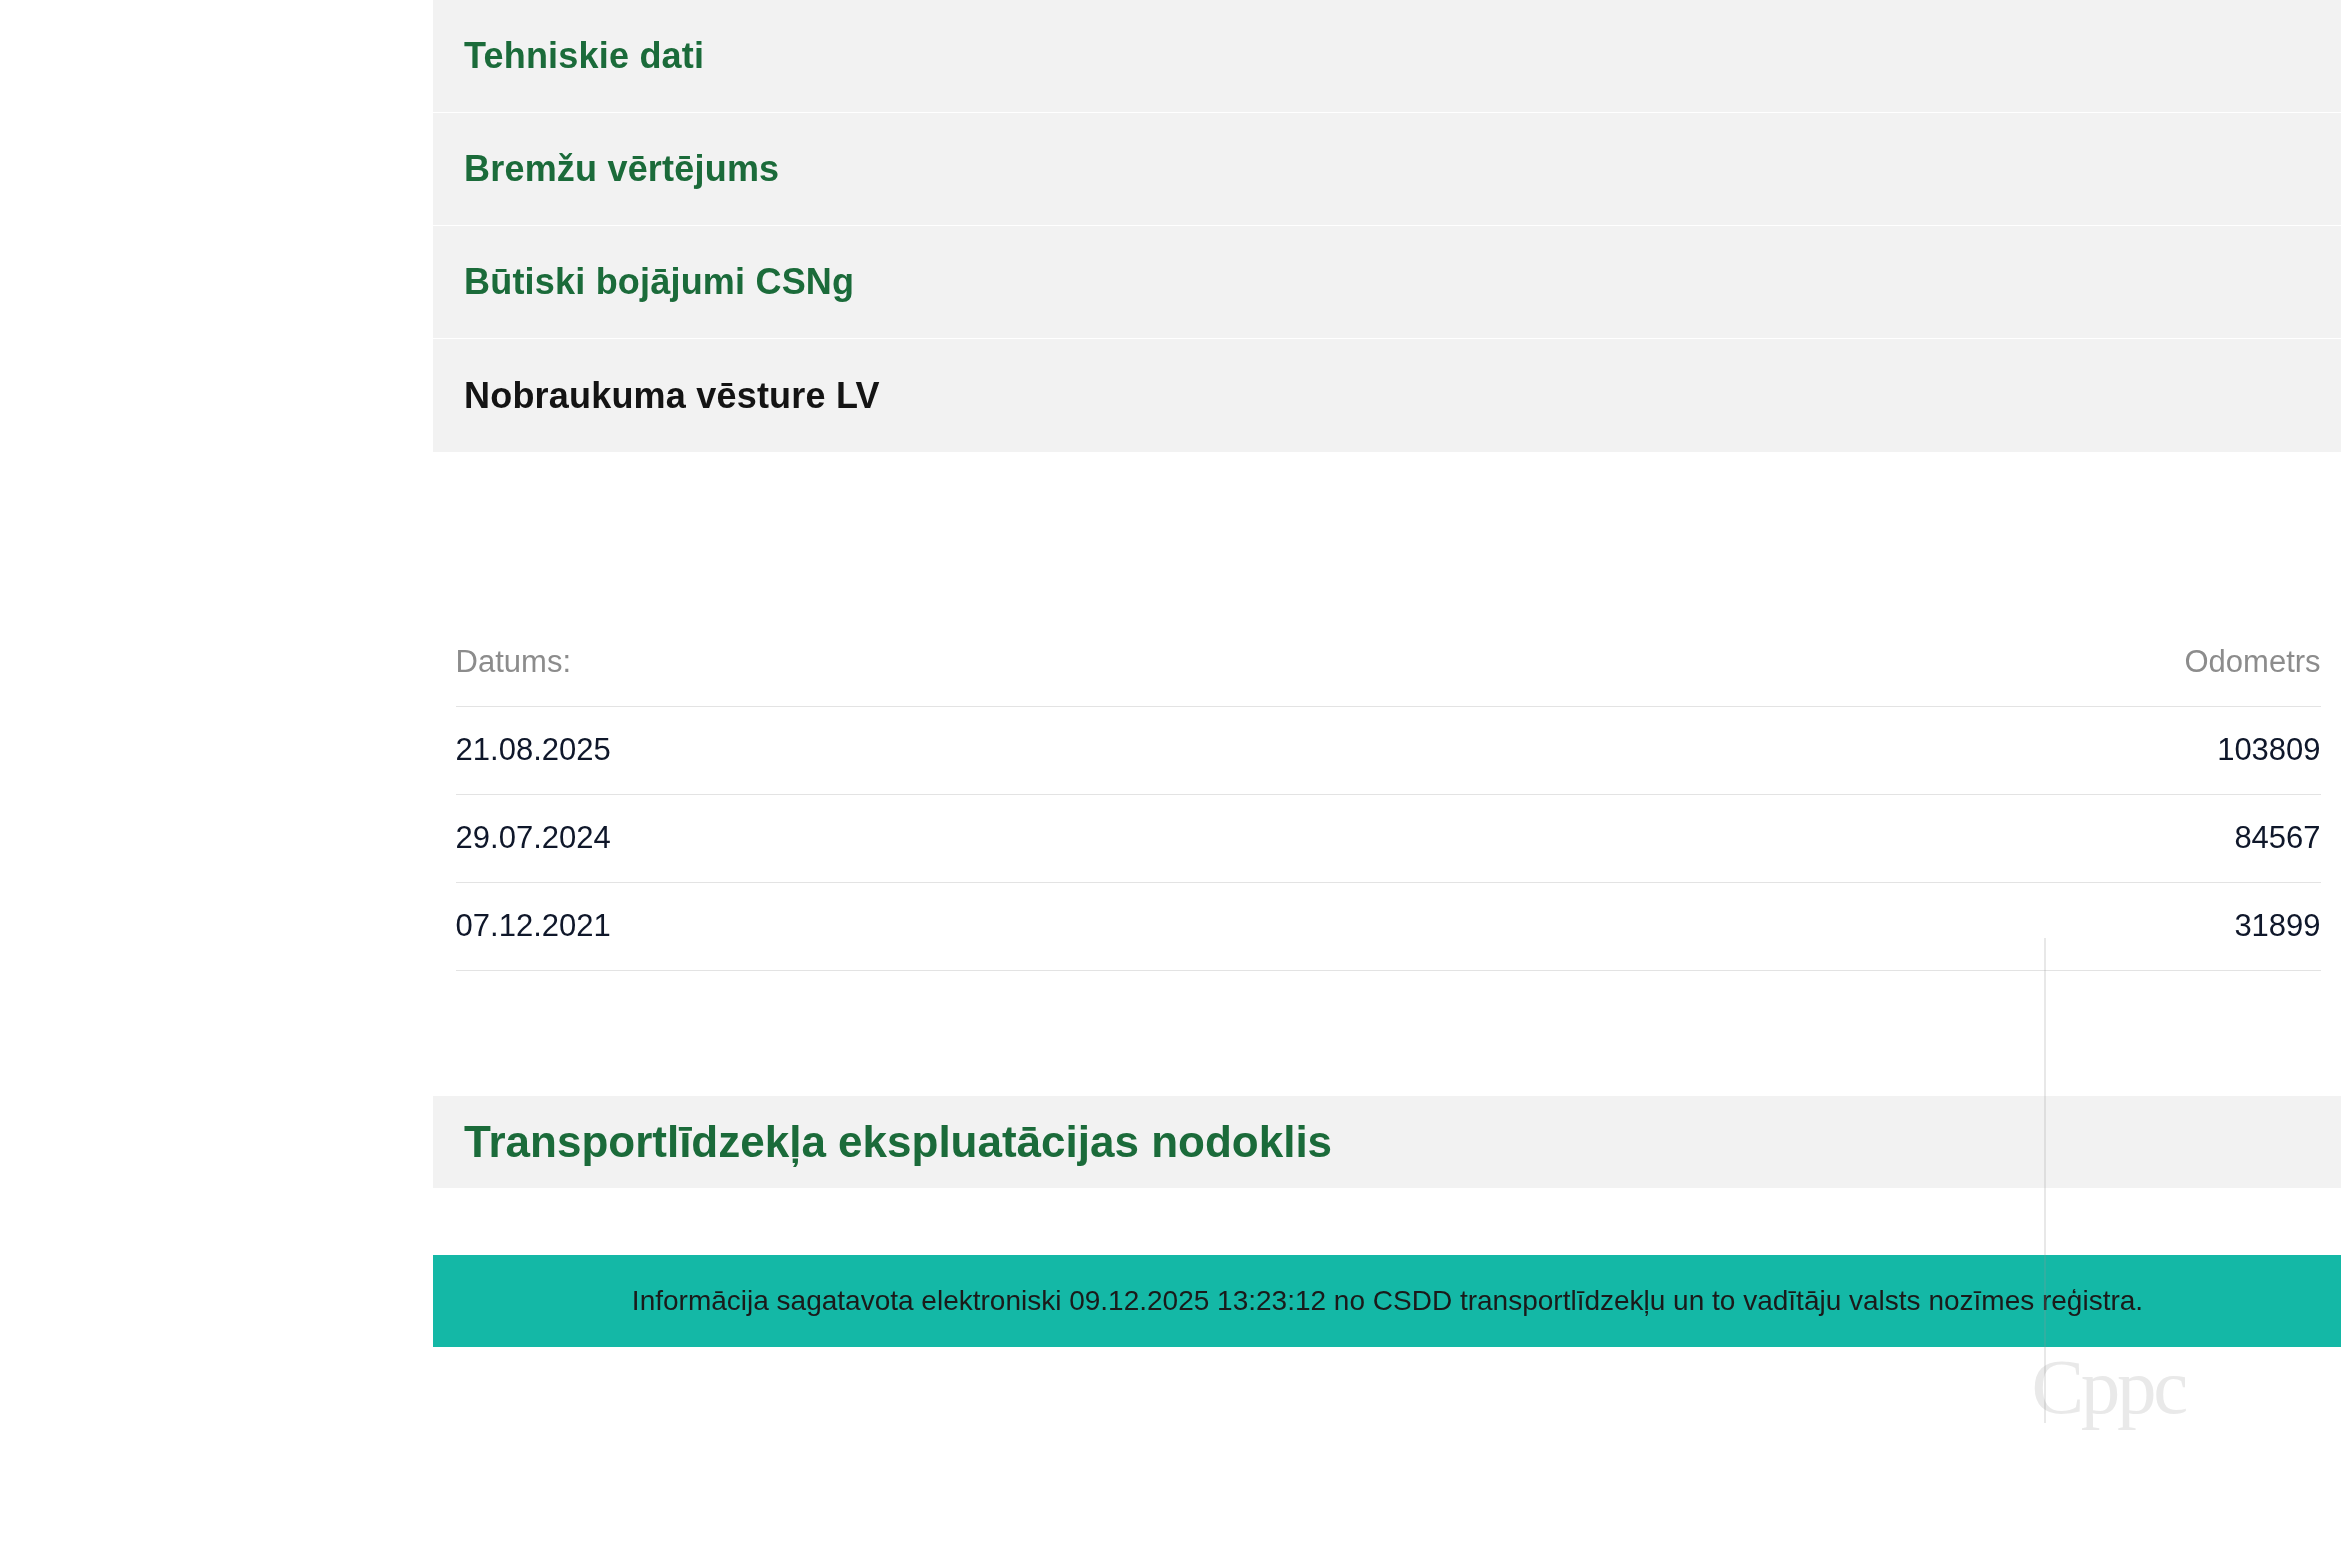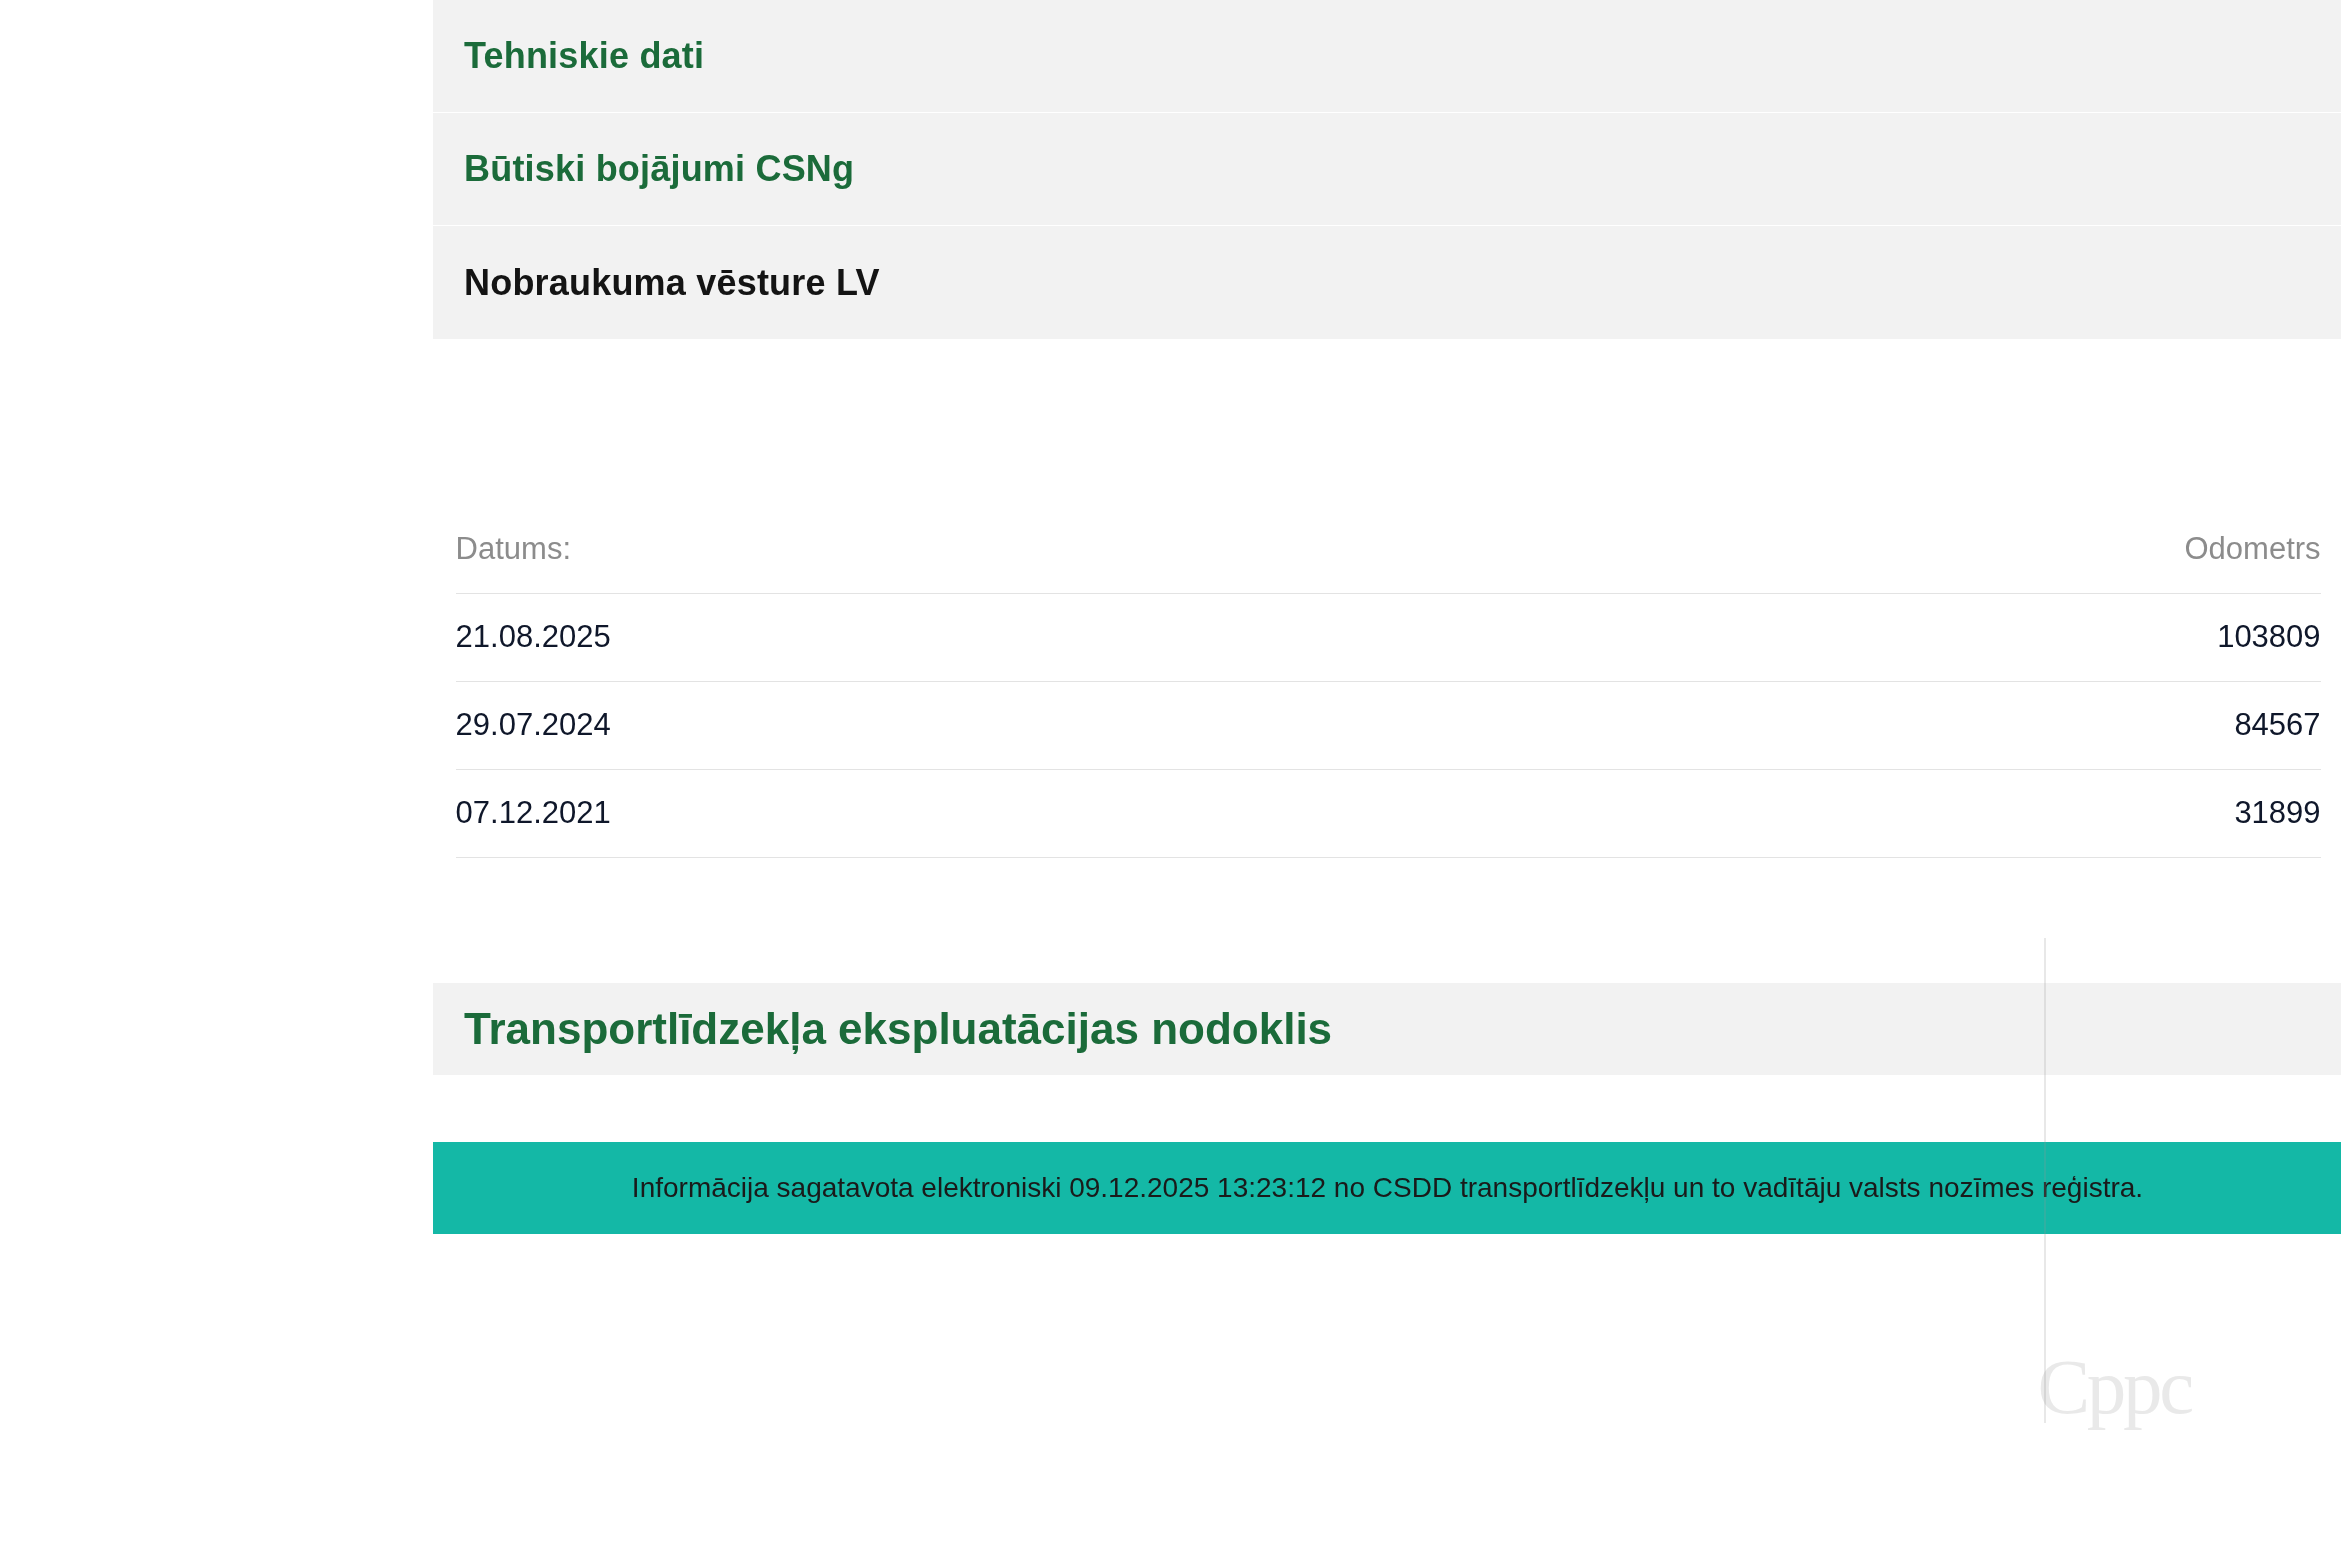--- a/index.html
+++ b/index.html
@@ -129,21 +129,21 @@
   .footer-note span {
     font-size: 28px;
     color: #1a1a1a;
     text-align: center;
     white-space: nowrap;
   }
 
   
   .watermark {
     position: absolute;
-    right: 151px;
+    right: 157px;
     bottom: 100px;
     font-size: 79px;
     font-family: "Liberation Serif", serif;
     color: rgba(120,120,120,0.16);
     letter-spacing: -3.3px;
     user-select: none;
     pointer-events: none;
   }
 
   
@@ -164,20 +164,23 @@
   <div class="gutter"></div>
 
   <div class="content">
 
     <div class="accordion">
 
       <div class="acc-row">
         <span class="acc-label">Tehniskie dati</span>
       </div>
 
+      <div class="acc-row">
+        <span class="acc-label">Bremžu vērtējums</span>
+      </div>
 
       <div class="acc-row">
         <span class="acc-label">Būtiski bojājumi CSNg</span>
       </div>
 
       <div class="acc-row active">
         <span class="acc-label">Nobraukuma vēsture LV</span>
       </div>
 
     </div>

